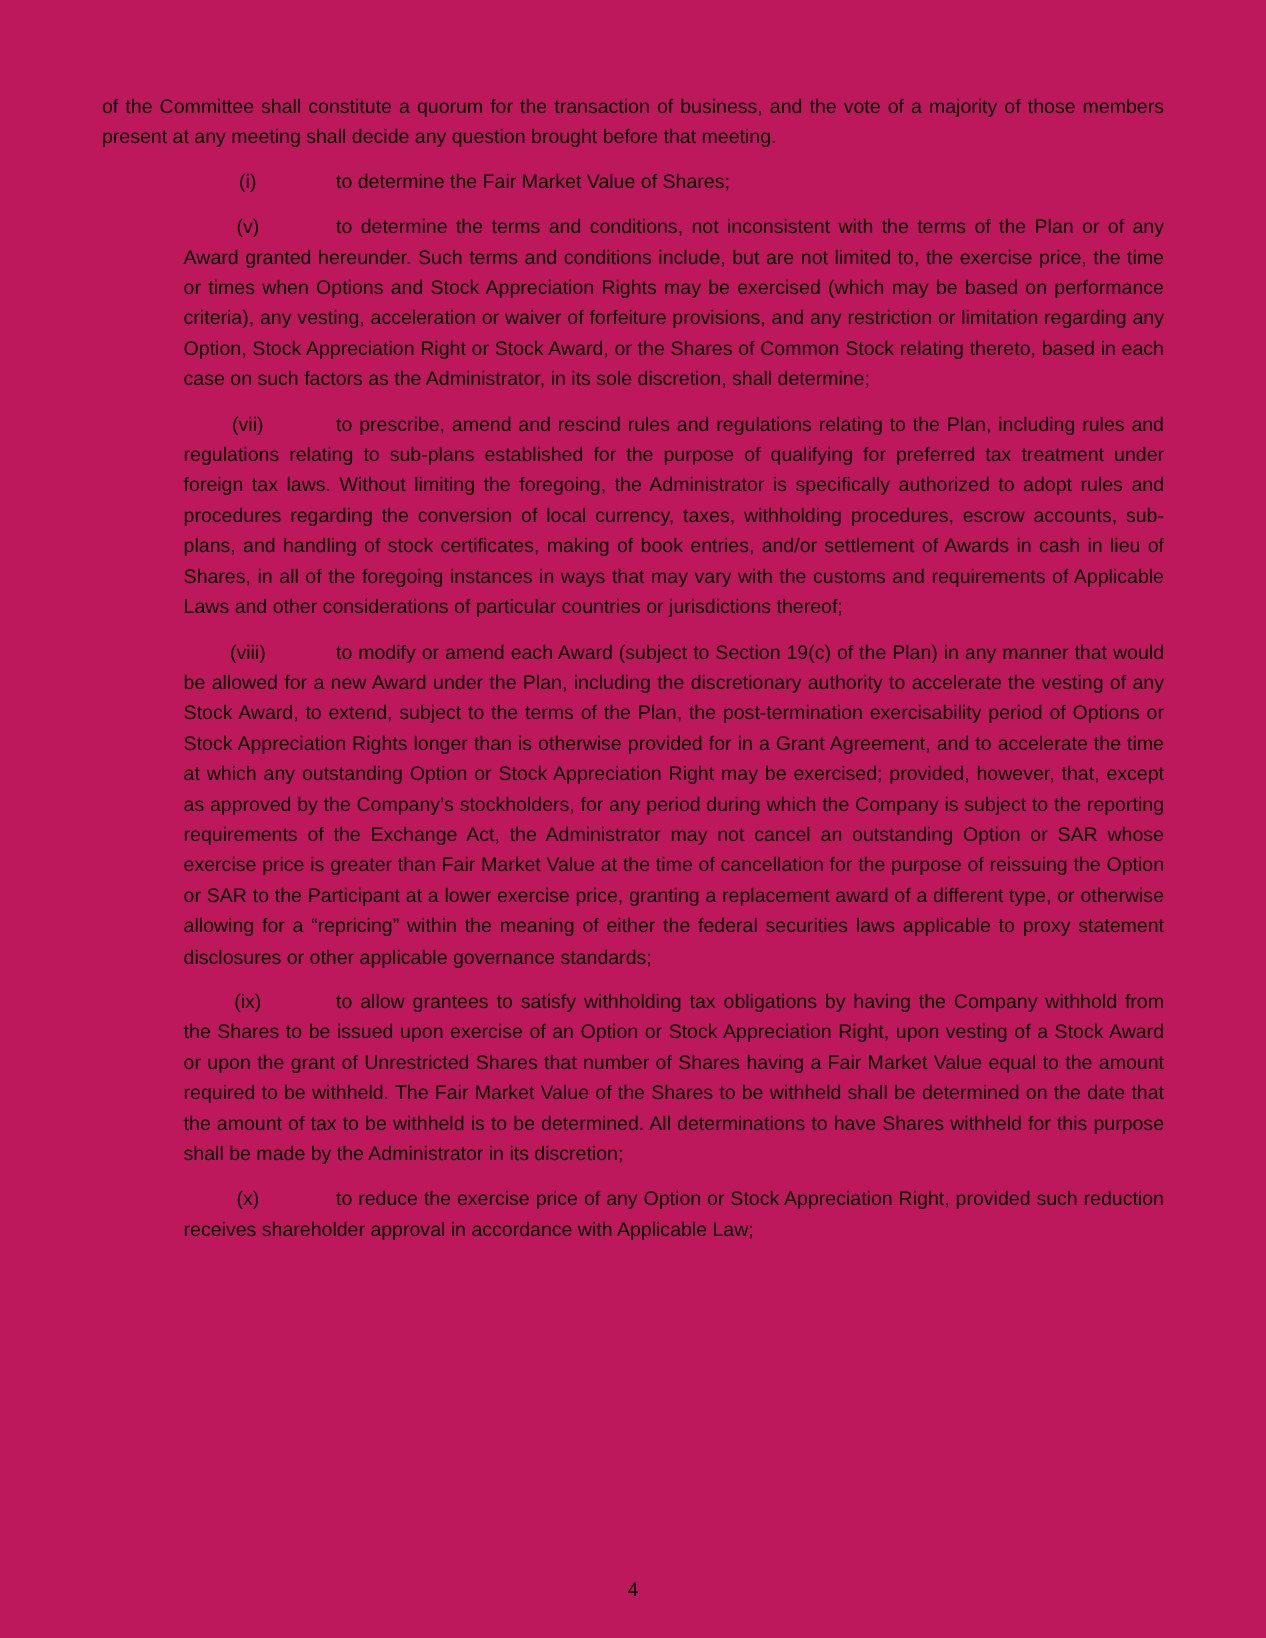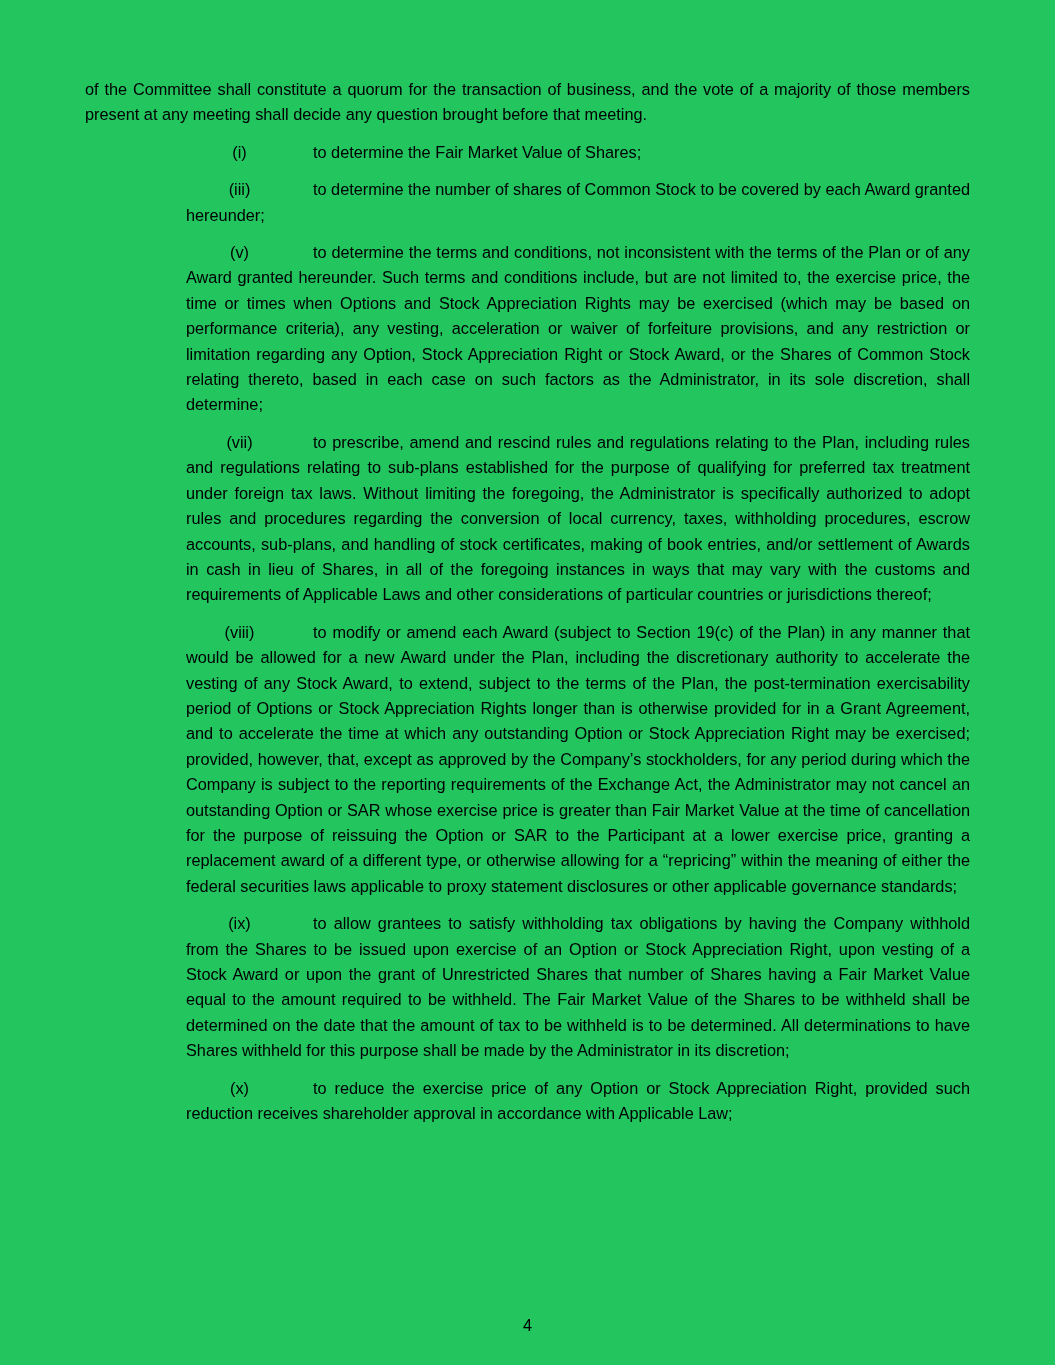--- a/index.html
+++ b/index.html
@@ -1,21 +1,21 @@
 <!DOCTYPE html>
 <html><head>
 <meta charset="utf-8">
 <style>
   * { margin: 0; padding: 0; box-sizing: border-box; }
   html, body { background: #ffffff; }
   .page {
     position: relative;
     width: 1055px;
     height: 1365px;
-    background: #22c55e;
+    background: #be185d;
     color: #000000;
     font-family: "Liberation Sans", sans-serif;
     font-size: 16.3px;
     line-height: 25.4px;
     overflow: hidden;
   }
   .content {
     position: absolute;
     top: 77px;
     left: 85px;
@@ -24,21 +24,21 @@
   }
   .para { margin: 0 0 12px 0; }
   
   .section-b .b-label {
     display: inline-block;
     width: 188px;
     padding-left: 122px;
     text-align: left;
   }
   
-  .item { margin-left: 101px; }
+  .item { margin-left: 68px; }
   .item .item-label {
     display: inline-block;
     width: 127px;
     padding-right: 20px;
     text-align: center;
   }
   .footer {
     position: absolute;
     top: 1313px;
     left: 0;
@@ -52,21 +52,20 @@
 
 <div class="page">
   <div class="content">
 
     <p class="para">of the Committee shall constitute a quorum for the transaction of business, and the vote of a majority of those members present at any meeting shall decide any question brought before that meeting.</p>
 
 
     <p class="para item"><span class="item-label">(i)</span><span>to determine the Fair Market Value of Shares;</span></p>
 
 
-    <p class="para item"><span class="item-label">(iii)</span><span>to determine the number of shares of Common Stock to be covered by each Award granted hereunder;</span></p>
 
 
     <p class="para item"><span class="item-label">(v)</span><span>to determine the terms and conditions, not inconsistent with the terms of the Plan or of any Award granted hereunder. Such terms and conditions include, but are not limited to, the exercise price, the time or times when Options and Stock Appreciation Rights may be exercised (which may be based on performance criteria), any vesting, acceleration or waiver of forfeiture provisions, and any restriction or limitation regarding any Option, Stock Appreciation Right or Stock Award, or the Shares of Common Stock relating thereto, based in each case on such factors as the Administrator, in its sole discretion, shall determine;</span></p>
 
 
     <p class="para item"><span class="item-label">(vii)</span><span>to prescribe, amend and rescind rules and regulations relating to the Plan, including rules and regulations relating to sub-plans established for the purpose of qualifying for preferred tax treatment under foreign tax laws. Without limiting the foregoing, the Administrator is specifically authorized to adopt rules and procedures regarding the conversion of local currency, taxes, withholding procedures, escrow accounts, sub-plans, and handling of stock certificates, making of book entries, and/or settlement of Awards in cash in lieu of Shares, in all of the foregoing instances in ways that may vary with the customs and requirements of Applicable Laws and other considerations of particular countries or jurisdictions thereof;</span></p>
 
     <p class="para item"><span class="item-label">(viii)</span><span>to modify or amend each Award (subject to Section 19(c) of the Plan) in any manner that would be allowed for a new Award under the Plan, including the discretionary authority to accelerate the vesting of any Stock Award, to extend, subject to the terms of the Plan, the post-termination exercisability period of Options or Stock Appreciation Rights longer than is otherwise provided for in a Grant Agreement, and to accelerate the time at which any outstanding Option or Stock Appreciation Right may be exercised; provided, however, that, except as approved by the Company’s stockholders, for any period during which the Company is subject to the reporting requirements of the Exchange Act, the Administrator may not cancel an outstanding Option or SAR whose exercise price is greater than Fair Market Value at the time of cancellation for the purpose of reissuing the Option or SAR to the Participant at a lower exercise price, granting a replacement award of a different type, or otherwise allowing for a “repricing” within the meaning of either the federal securities laws applicable to proxy statement disclosures or other applicable governance standards;</span></p>
 
     <p class="para item"><span class="item-label">(ix)</span><span>to allow grantees to satisfy withholding tax obligations by having the Company withhold from the Shares to be issued upon exercise of an Option or Stock Appreciation Right, upon vesting of a Stock Award or upon the grant of Unrestricted Shares that number of Shares having a Fair Market Value equal to the amount required to be withheld. The Fair Market Value of the Shares to be withheld shall be determined on the date that the amount of tax to be withheld is to be determined. All determinations to have Shares withheld for this purpose shall be made by the Administrator in its discretion;</span></p>

